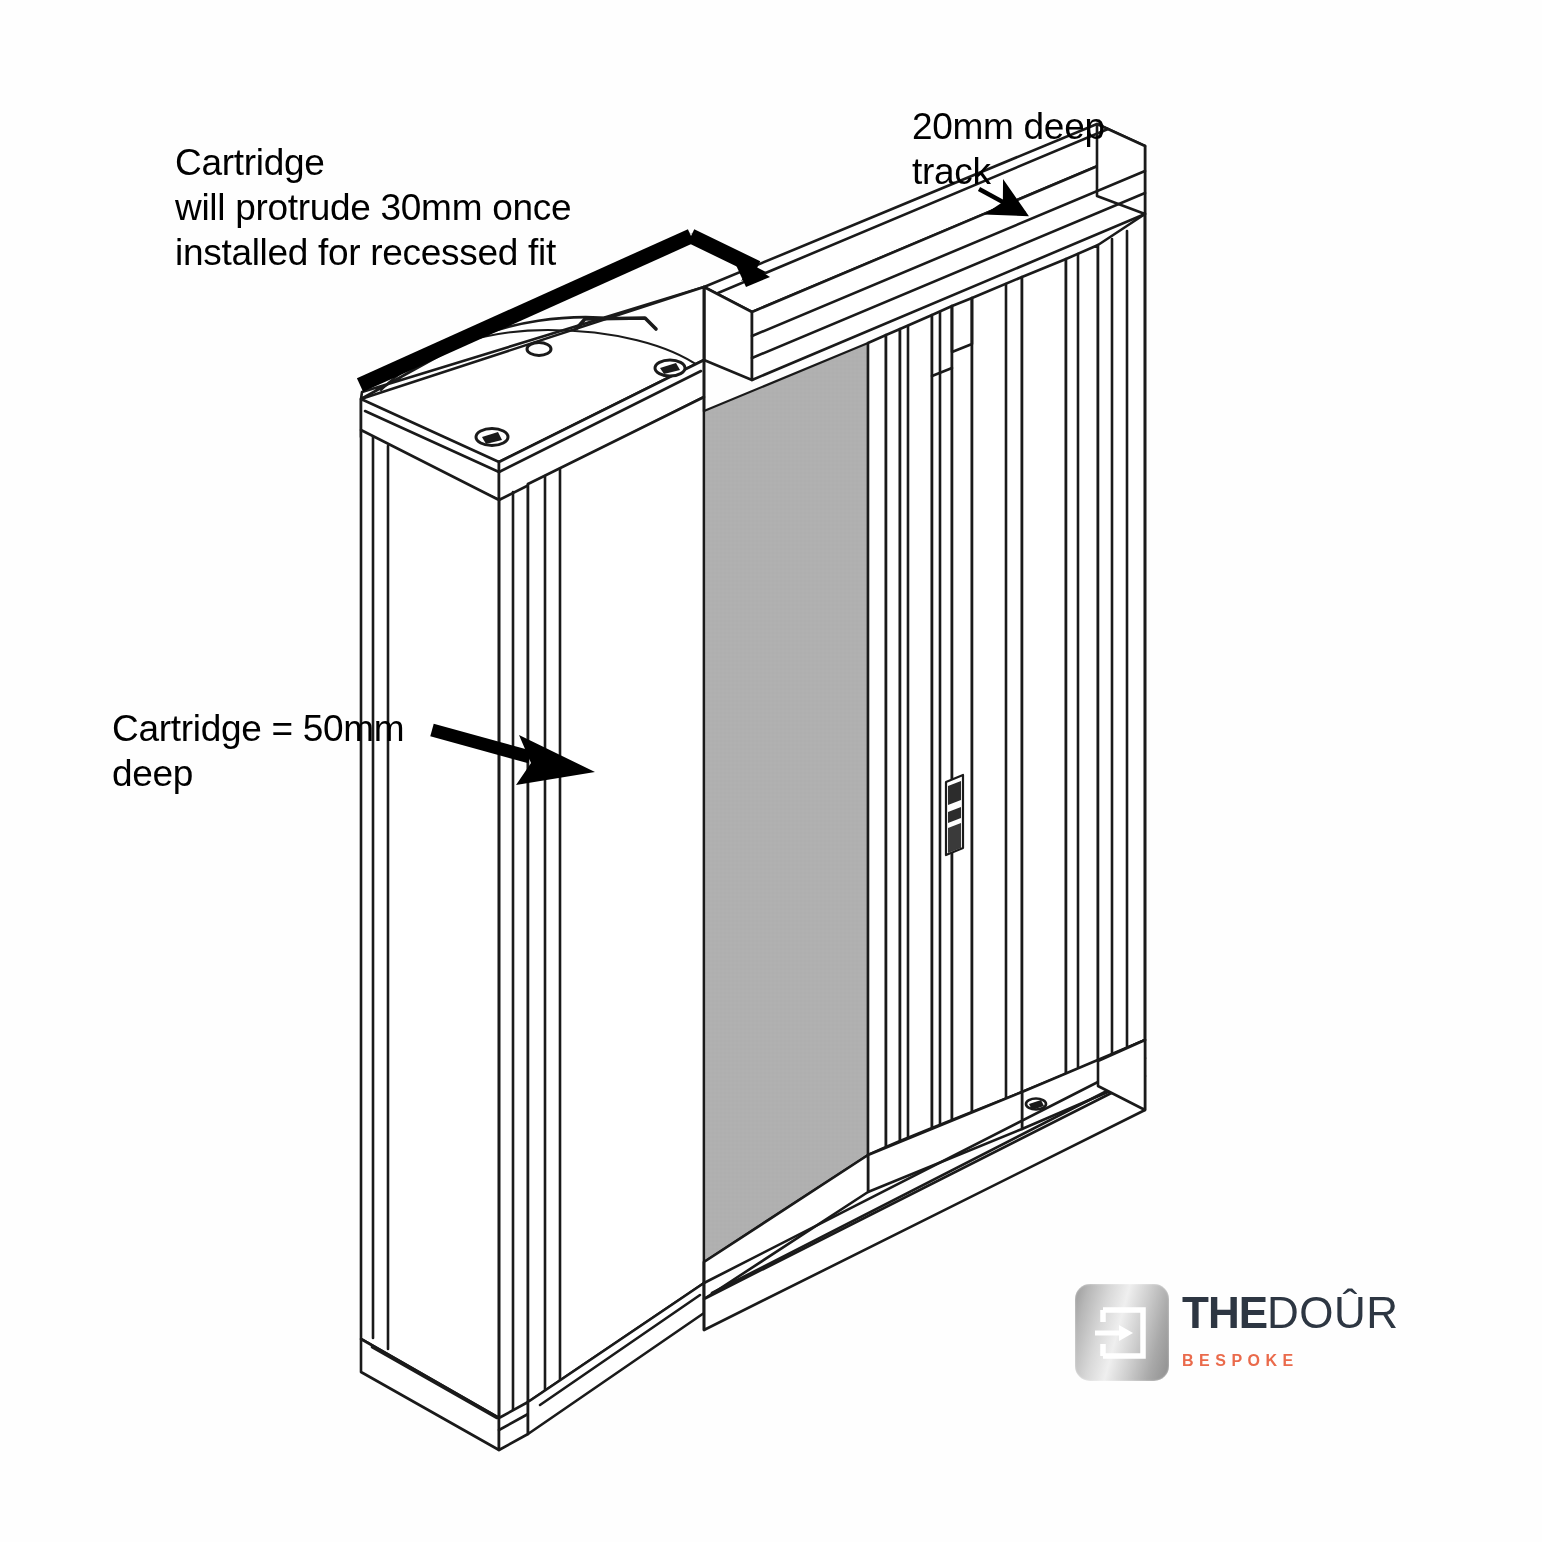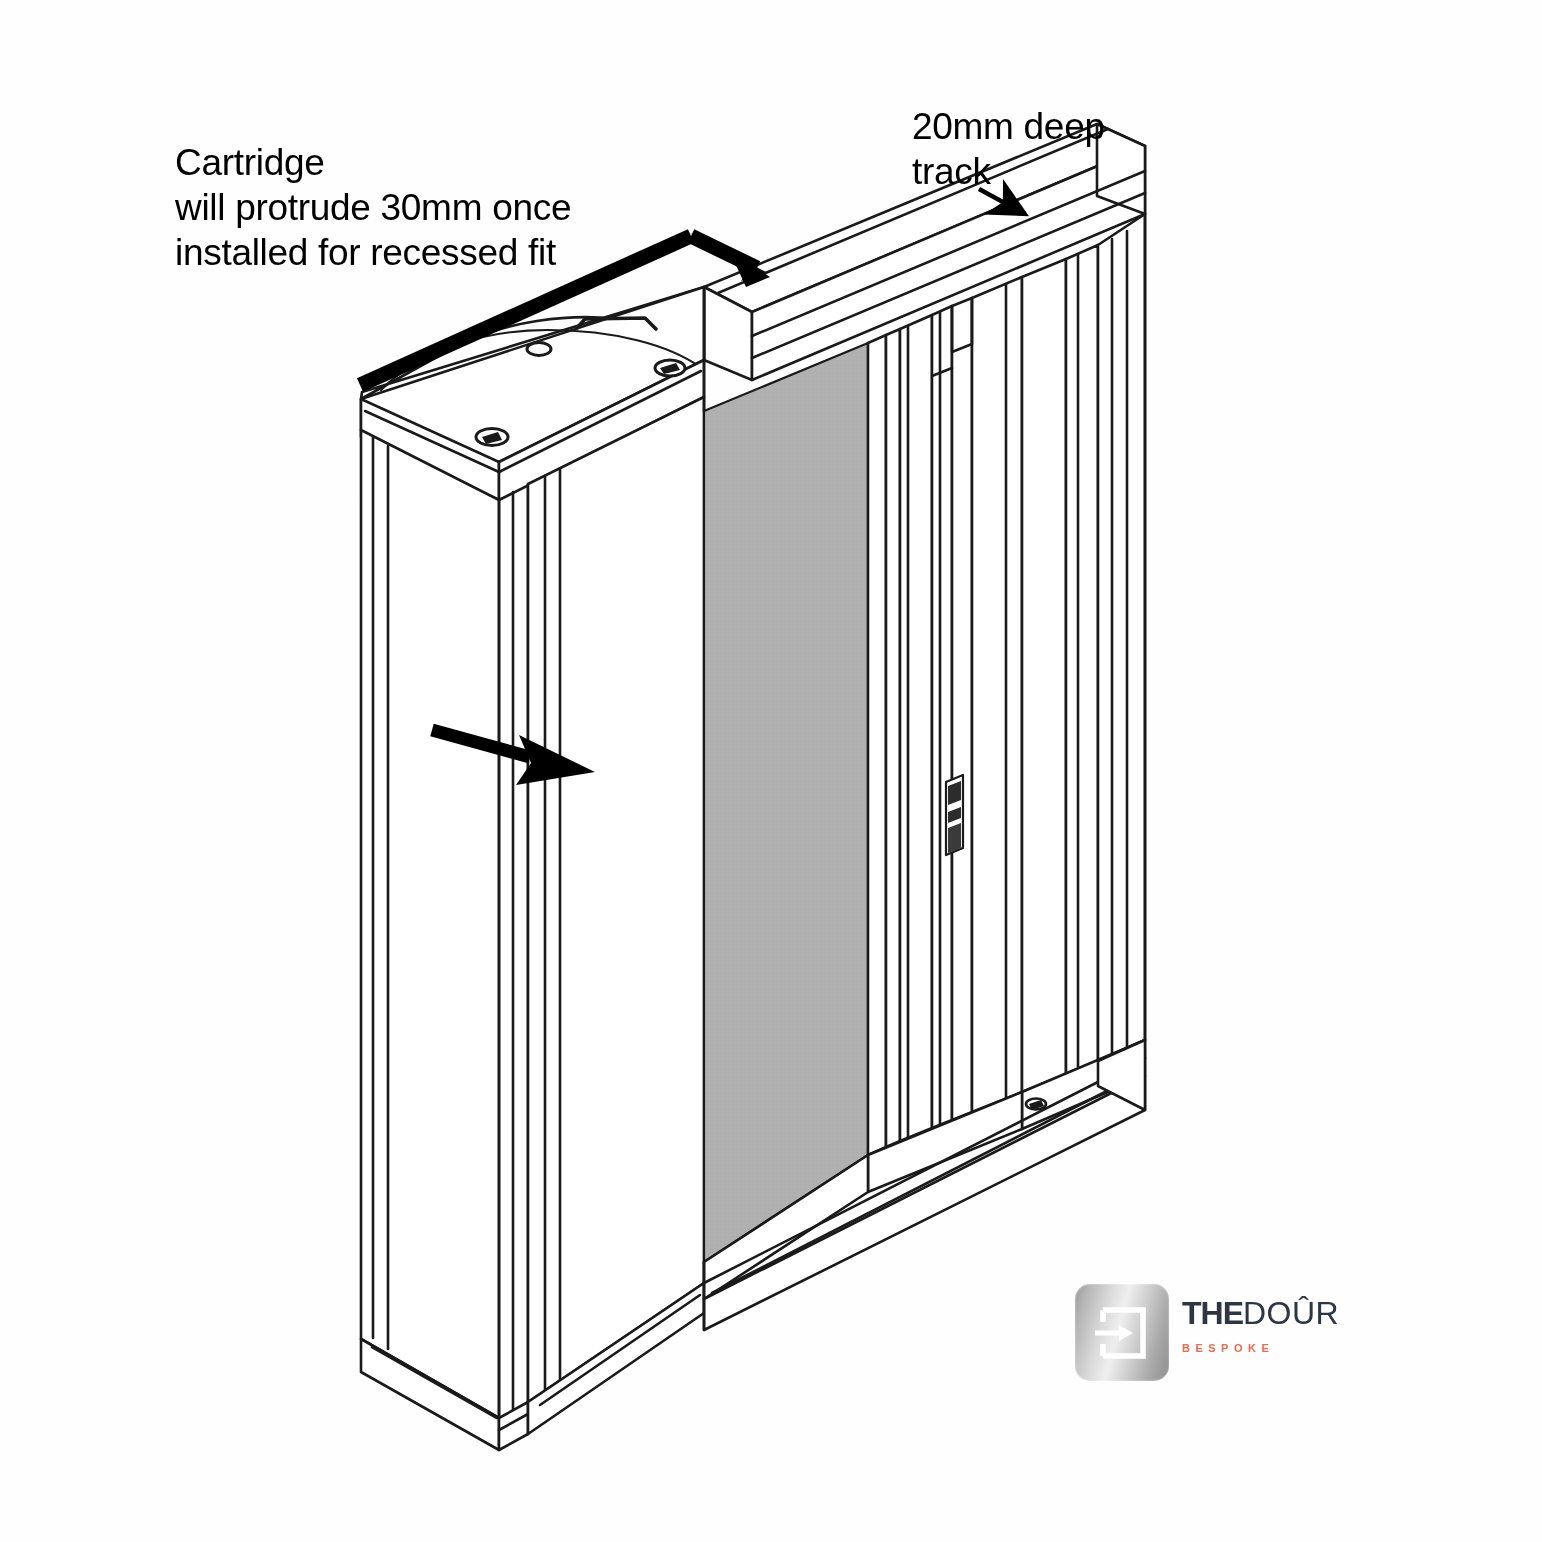--- a/index.html
+++ b/index.html
@@ -68,37 +68,37 @@
   }
   #logo-mark svg { position:absolute; left:0; top:0; }
   #logo-wordmark {
     position: absolute;
     left: 107px;
     top: 8px;
     width: 205px;
   }
   .wm-line1 {
     font-family: "Liberation Sans", sans-serif;
-    font-size: 32px;
+    font-size: 44px;
     line-height: 48px;
     color: #2d3642;
     white-space: nowrap;
   }
   .wm-the {
     font-weight: bold;
     letter-spacing: -1px;
   }
   .wm-dour {
     font-weight: normal;
     letter-spacing: 0.5px;
   }
   .wm-line2 {
-    margin-top: 5px;
+    margin-top: 15px;
     font-family: "Liberation Sans", sans-serif;
-    font-size: 11px;
+    font-size: 16px;
     font-weight: bold;
     letter-spacing: 5.5px;
     color: #ea6a4b;
     white-space: nowrap;
   }
 </style>
 </head>
 <body>
 
 <div id="canvas-root">
@@ -264,20 +264,22 @@
     </g>
   </svg>
 
   <div class="annotation" id="ann-protrude">Cartridge
 will protrude 30mm once
 installed for recessed fit</div>
 
   <div class="annotation" id="ann-track">20mm deep
 track</div>
 
+  <div class="annotation" id="ann-depth">Cartridge = 50mm
+deep</div>
 
   <div id="logo">
     <div id="logo-mark">
       <svg width="94" height="97" viewBox="0 0 94 97">
         <g stroke="#ffffff" stroke-width="5.5" fill="none" stroke-linejoin="miter">
           <polyline points="28,26 68,26 68,72 28,72"></polyline>
           <polyline points="28,26 28,38"></polyline>
           <polyline points="28,72 28,60"></polyline>
         </g>
         <g stroke="#ffffff" stroke-width="5" fill="none" stroke-linecap="butt">

